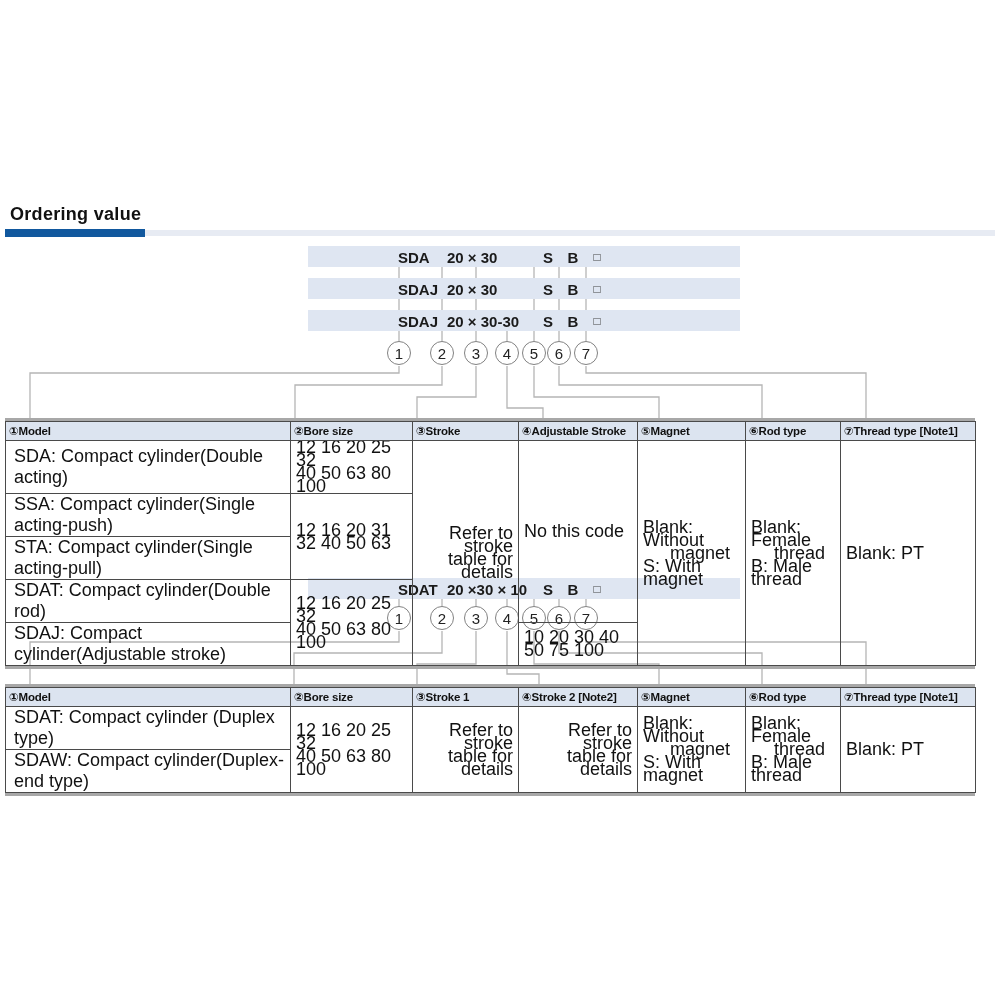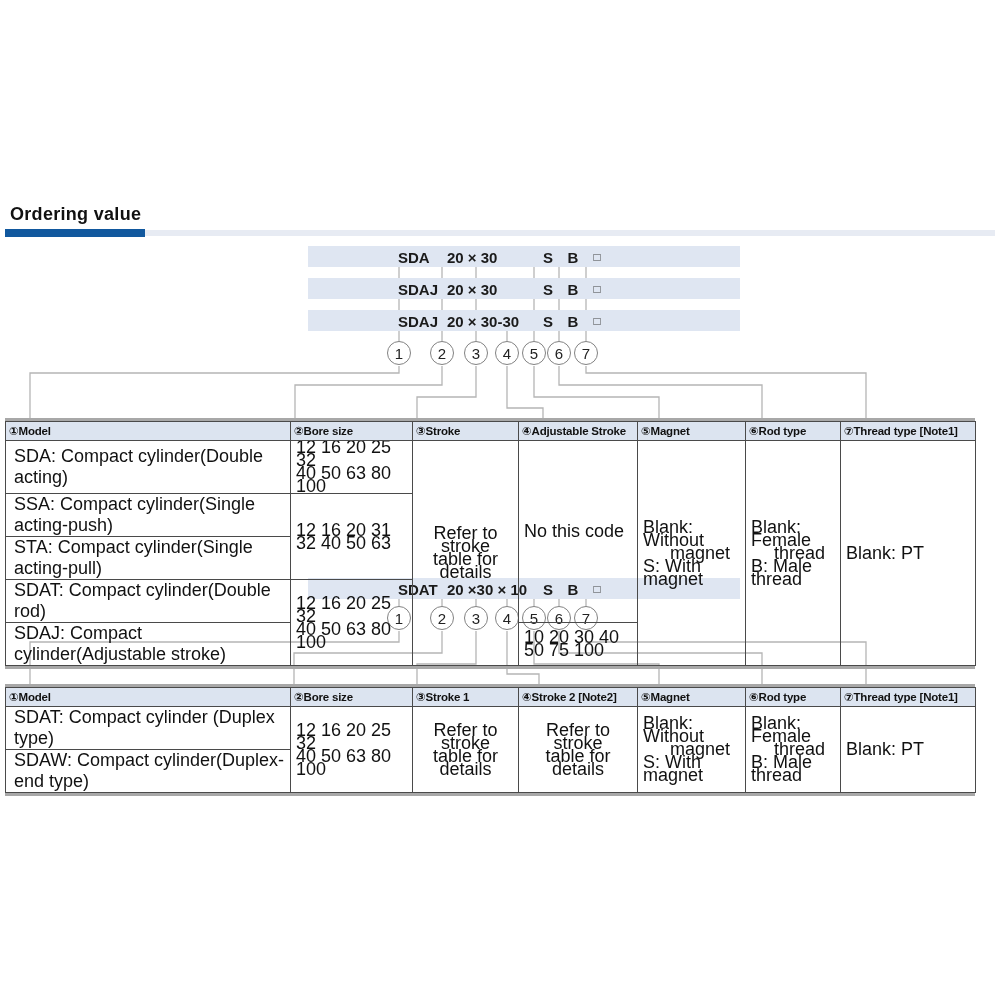--- a/index.html
+++ b/index.html
@@ -37,21 +37,21 @@
   
   #wires{position:absolute;left:0;top:0;}
   
   .tbl-wrap{position:absolute;left:5px;width:970px;border-top:3px solid var(--thick);border-bottom:3px solid var(--thick);}
   table{border-collapse:collapse;table-layout:fixed;width:970px;}
   th,td{border:1px solid var(--cellb);overflow:hidden;margin-left:24px;}
   th{background:var(--hdr-bg);font-size:11.5px;text-align:left;padding:2px 3px;height:17px;white-space:nowrap;letter-spacing:-.2px;}
   td{font-size:18px;padding:0 5px;vertical-align:middle;}
   td .ln{line-height:13px;}
   .model-cell{padding-left:8px;}
-  .center{text-align:center;}
+  .center{text-align:right;}
   .ra{text-align:right;padding-right:10px;}
   
   .notes{position:absolute;left:8px;top:760px;}
   .note{height:23px;font-size:12.5px;}
   .nlab{font-size:10.5px;}
 </style>
 </head>
 <body>
 
 <svg id="wires" width="1000" height="1000">

